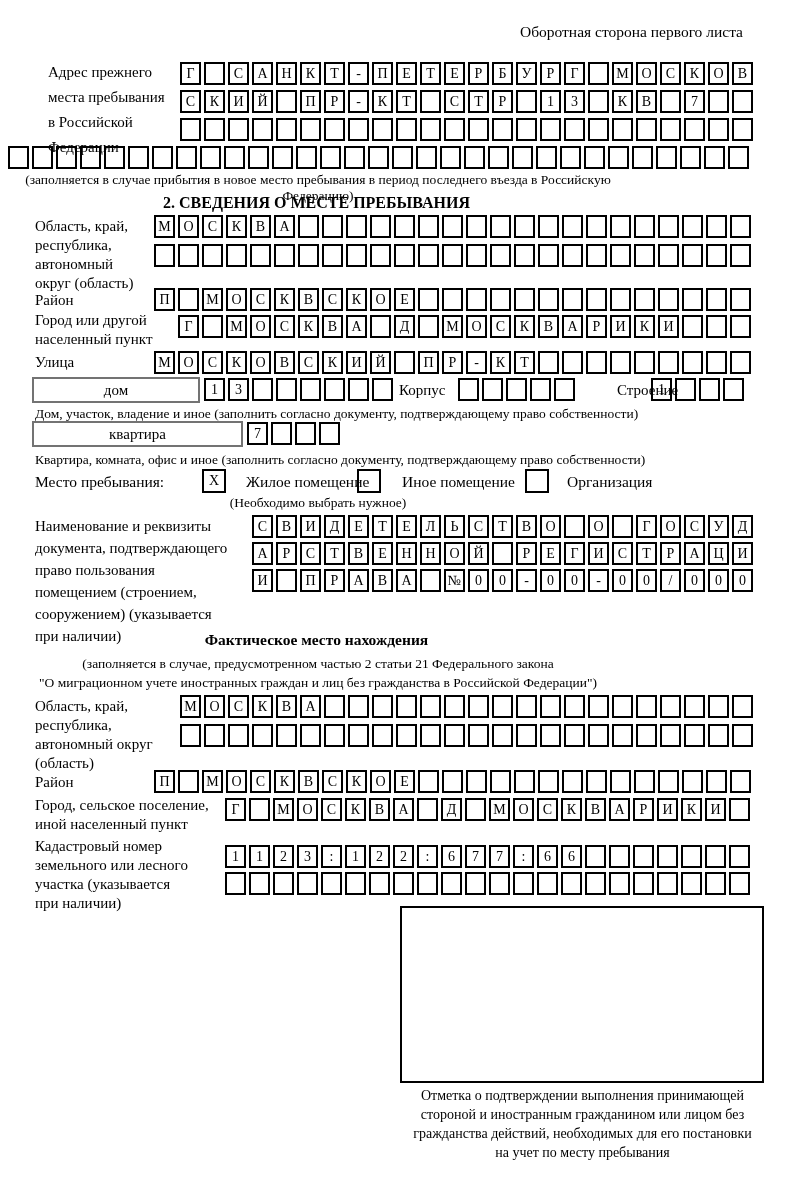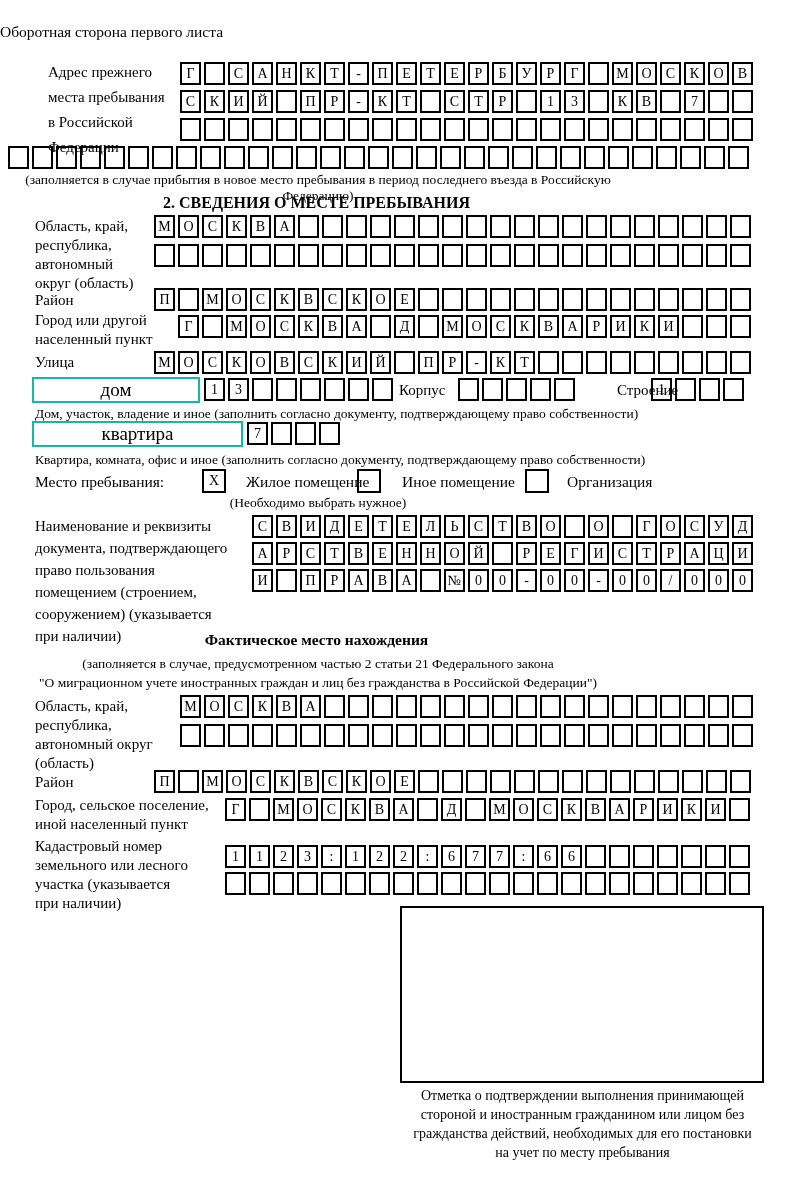--- a/index.html
+++ b/index.html
@@ -9,33 +9,33 @@
   .lh19 div{line-height:19px;}
   .lh22 div{line-height:22px;}
   .lh25 div{line-height:25px;}
   .brow{position:absolute;white-space:nowrap;height:16px;}
   .cbox{display:inline-block;box-sizing:content-box;width:17px;height:19px;border:2px solid #000;
         margin-right:3px;font-size:14px;line-height:19px;text-align:center;vertical-align:top;
         font-family:"Liberation Serif",serif;overflow:hidden;}
   .note{position:absolute;font-size:13.5px;line-height:16px;white-space:nowrap;}
   .center{left:0;width:636px;text-align:center;white-space:normal;}
   .sect-title{position:absolute;left:0;width:633px;text-align:center;font-weight:bold;font-size:16px;}
-  .wbox{position:absolute;box-sizing:content-box;border:2px solid #14b8a6;text-align:center;
-        font-size:19px;background:#fff;}
+  .wbox{position:absolute;box-sizing:content-box;border:2px solid #737373;text-align:center;
+        font-size:15px;background:#fff;}
   .chk{position:absolute;box-sizing:content-box;width:20px;height:20px;border:2px solid #000;
        text-align:center;font-size:14px;line-height:20px;}
   .stamp{position:absolute;box-sizing:content-box;border:2px solid #000;background:#fff;}
   .caption{position:absolute;font-size:14px;line-height:19px;text-align:center;}
 </style>
 </head>
 <body>
 
 <div class="page">
 
-  <div class="lbl" style="left:0;top:22px;width:743px;font-size:15.5px;">Оборотная сторона первого листа</div>
+  <div class="lbl" style="left:0;top:22px;width:743px;text-align:right;font-size:15.5px;">Оборотная сторона первого листа</div>
 
   <div class="lbl lh25" style="left:48px;top:60px;">
       <div>Адрес прежнего</div>
       <div>места пребывания</div>
       <div>в Российской</div>
       <div>Федерации</div>
     </div>
   <div class="brow" style="left:180px;top:62px;"><span class="cbox">Г</span><span class="cbox">&nbsp;</span><span class="cbox">С</span><span class="cbox">А</span><span class="cbox">Н</span><span class="cbox">К</span><span class="cbox">Т</span><span class="cbox">-</span><span class="cbox">П</span><span class="cbox">Е</span><span class="cbox">Т</span><span class="cbox">Е</span><span class="cbox">Р</span><span class="cbox">Б</span><span class="cbox">У</span><span class="cbox">Р</span><span class="cbox">Г</span><span class="cbox">&nbsp;</span><span class="cbox">М</span><span class="cbox">О</span><span class="cbox">С</span><span class="cbox">К</span><span class="cbox">О</span><span class="cbox">В</span></div>
   <div class="brow" style="left:180px;top:90px;"><span class="cbox">С</span><span class="cbox">К</span><span class="cbox">И</span><span class="cbox">Й</span><span class="cbox">&nbsp;</span><span class="cbox">П</span><span class="cbox">Р</span><span class="cbox">-</span><span class="cbox">К</span><span class="cbox">Т</span><span class="cbox">&nbsp;</span><span class="cbox">С</span><span class="cbox">Т</span><span class="cbox">Р</span><span class="cbox">&nbsp;</span><span class="cbox">1</span><span class="cbox">3</span><span class="cbox">&nbsp;</span><span class="cbox">К</span><span class="cbox">В</span><span class="cbox">&nbsp;</span><span class="cbox">7</span><span class="cbox">&nbsp;</span><span class="cbox">&nbsp;</span></div>
   <div class="brow" style="left:180px;top:118px;"><span class="cbox">&nbsp;</span><span class="cbox">&nbsp;</span><span class="cbox">&nbsp;</span><span class="cbox">&nbsp;</span><span class="cbox">&nbsp;</span><span class="cbox">&nbsp;</span><span class="cbox">&nbsp;</span><span class="cbox">&nbsp;</span><span class="cbox">&nbsp;</span><span class="cbox">&nbsp;</span><span class="cbox">&nbsp;</span><span class="cbox">&nbsp;</span><span class="cbox">&nbsp;</span><span class="cbox">&nbsp;</span><span class="cbox">&nbsp;</span><span class="cbox">&nbsp;</span><span class="cbox">&nbsp;</span><span class="cbox">&nbsp;</span><span class="cbox">&nbsp;</span><span class="cbox">&nbsp;</span><span class="cbox">&nbsp;</span><span class="cbox">&nbsp;</span><span class="cbox">&nbsp;</span><span class="cbox">&nbsp;</span></div>

